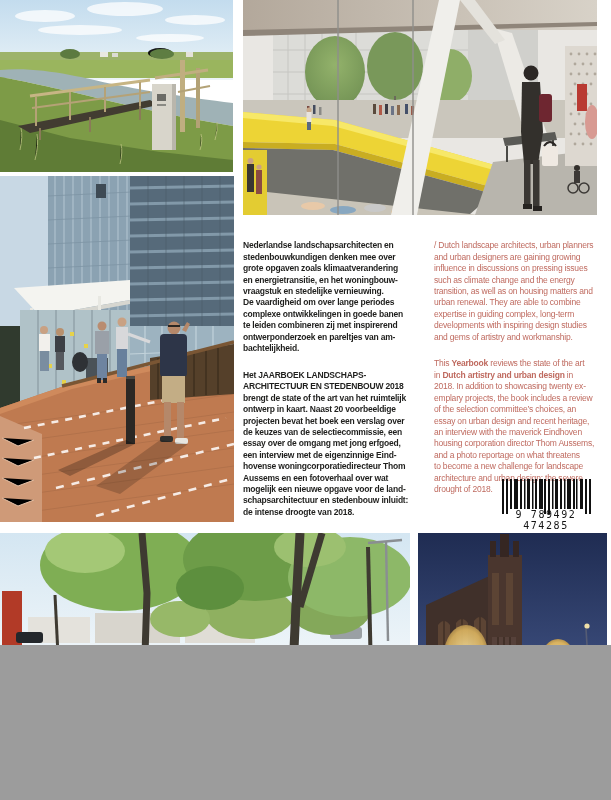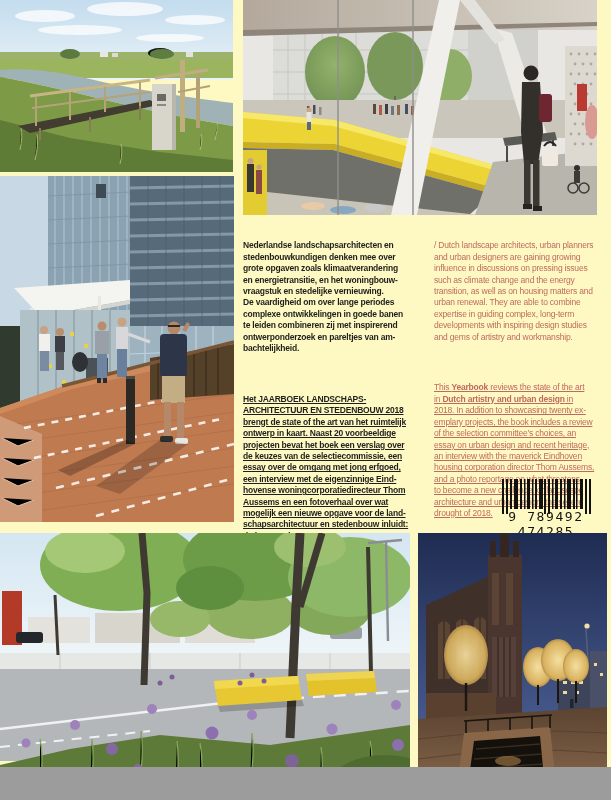--- a/index.html
+++ b/index.html
@@ -1,37 +1,37 @@
 <!DOCTYPE html>
 <html style="--dutch_text: #1f1f1d; --english_text: #bf6a5f; --accent_yellow: #edd435; --night_sky: #2c3a66; --pavement_brick: #c07a4f;"><head>
 <meta charset="utf-8">
 <style>
   html,body{margin:0;padding:0;background:#9c9c9c;}
   .page{
-    position:relative;width:611px;height:767px;background:#fef9c3;
+    position:relative;width:611px;height:645px;background:#ffffff;
     margin:0 auto;overflow:hidden;
     font-family:"Liberation Sans","DejaVu Sans",sans-serif;
   }
   .photo{position:absolute;overflow:hidden;}
   .photo svg{display:block;width:100%;height:100%;}
 
   .textcol{
     position:absolute;top:229px;font-size:8.5px;line-height:11.4px;
     letter-spacing:-0.2px;white-space:pre-line;
   }
   .dutch{left:243px;width:186px;font-weight:bold;color:var(--dutch_text,#1f1f1d);}
   .english{left:434px;width:178px;font-weight:normal;color:var(--english_text,#bf6a5f);}
-  .para2{margin-top:28px;text-decoration:underline;}
+  .para2{margin-top:4px;}
   .b{font-weight:bold;}
 
   .barcode{position:absolute;left:498px;top:479px;width:96px;text-align:center;}
   .barcode svg{display:block;}
   .barcode .digits{
     display:block;margin-top:-6px;font-family:"DejaVu Sans Mono","Liberation Mono",monospace;
-    font-size:13px;letter-spacing:1.6px;color:#141414;background:transparent;text-align:center;
+    font-size:10px;letter-spacing:1.6px;color:#141414;background:transparent;text-align:center;
   }
 </style>
 </head>
 <body>
 
 <div class="page">
 
   <div class="photo" style="left:0;top:0;width:233px;height:172px;">
     <svg viewBox="0 0 233 172" preserveAspectRatio="none">
       <defs>

